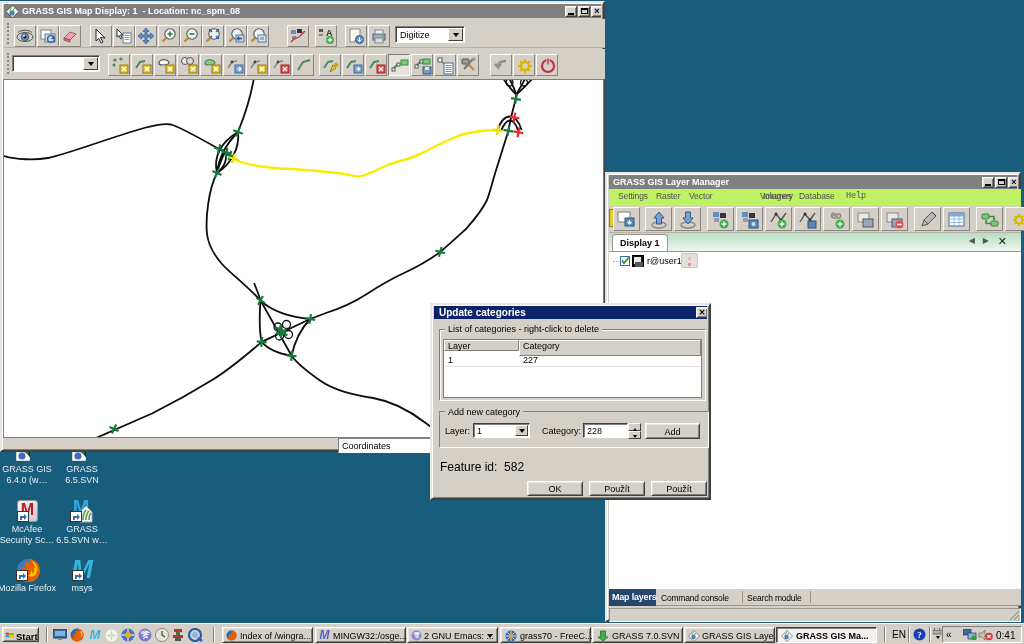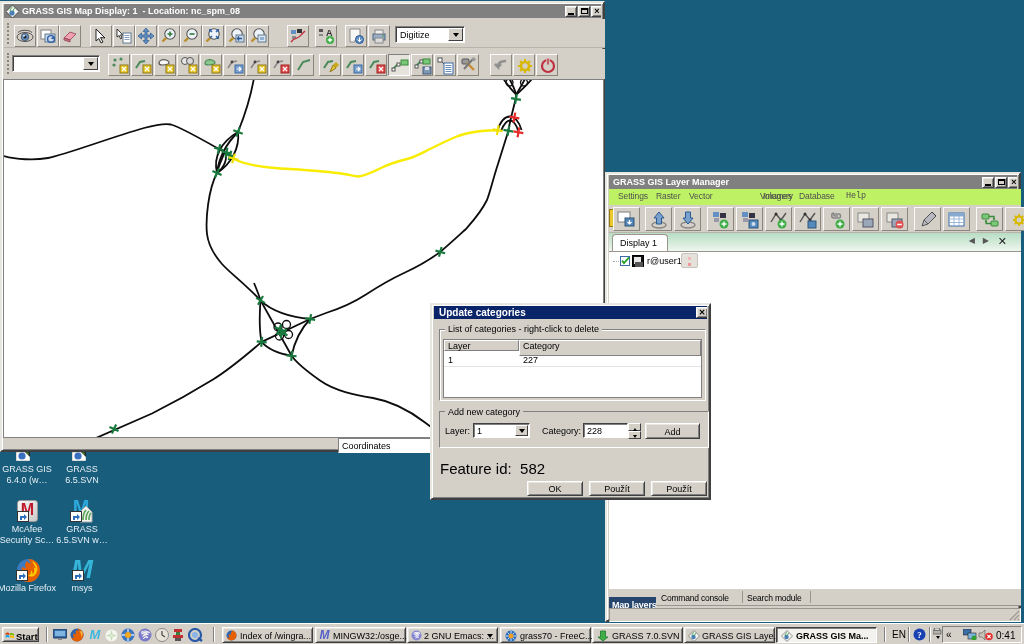--- a/index.html
+++ b/index.html
@@ -611,21 +611,21 @@
             <g stroke="#d8b800" stroke-width="1.8">
               <path d="M10 4 V6.5 M10 13.5 V16 M4 10 H6.5 M13.5 10 H16 M5.8 5.8 L7.5 7.5 M12.5 12.5 L14.2 14.2 M14.2 5.8 L12.5 7.5 M7.5 12.5 L5.8 14.2"></path>
             </g>
           </svg>
         </div>
       </div>
   </div>
 
   <div style="position:absolute;left:2px;top:59px;width:412px;height:18px;background:linear-gradient(180deg,#b7ddc3,#eef6ee);">
     <div style="position:absolute;left:3px;top:1px;width:56px;height:17px;background:#fff;border:1px solid #9a968e;border-bottom:none;border-radius:4px 4px 0 0;">
-      <span style="position:absolute;left:7px;top:3px;font-size:9px;font-weight:normal;color:#000;">Display 1</span>
+      <span style="position:absolute;left:7px;top:3px;font-size:9px;font-weight:bold;color:#000;">Display 1</span>
     </div>
     <span style="position:absolute;right:46px;top:3px;font-size:8px;color:#555;">◀</span>
     <span style="position:absolute;right:32px;top:3px;font-size:8px;color:#555;">▶</span>
     <span style="position:absolute;right:14px;top:2px;font-size:11px;color:#222;">✕</span>
   </div>
 
   <div style="position:absolute;left:2px;top:77px;width:412px;height:338px;background:#fff;border-top:1px solid #9a968e;">
     <div style="position:absolute;left:4px;top:9px;width:10px;height:0;border-top:1px dotted #aaa;"></div>
     <div style="position:absolute;left:11px;top:4px;width:10px;height:10px;background:#fff;border:1px solid #3c6ea5;"></div>
     <svg style="position:absolute;left:12px;top:5px;" width="9" height="8">
@@ -636,21 +636,21 @@
       <div style="position:absolute;left:2px;top:6px;width:8px;height:5px;background:#555;"></div>
     </div>
     <span style="position:absolute;left:38px;top:4px;font-size:9px;color:#000;">r@user1</span>
     <div style="position:absolute;left:72px;top:1px;width:17px;height:15px;background:#e4e1db;border:1px solid #c8c4bc;border-radius:2px;">
       <div style="position:absolute;left:6px;top:3px;width:3px;height:3px;background:#f3b9b9;"></div>
       <div style="position:absolute;left:6px;top:9px;width:3px;height:3px;background:#e99;"></div>
     </div>
   </div>
 
   <div style="position:absolute;left:2px;top:415px;width:412px;height:17px;background:#d4d0c8;border-bottom:1px solid #9a968e;">
-    <div style="position:absolute;left:0px;top:0px;width:47px;height:17px;background:#26466d;margin-top:8px;">
+    <div style="position:absolute;left:0px;top:0px;width:47px;height:17px;background:#26466d;">
       <span style="position:absolute;left:3px;top:3px;font-size:9px;font-weight:bold;color:#fff;letter-spacing:-0.2px;white-space:nowrap;">Map layers</span>
     </div>
     <span style="position:absolute;left:52px;top:3.5px;font-size:8.5px;letter-spacing:-0.2px;color:#000;">Command console</span>
     <div style="position:absolute;left:133px;top:2px;width:1px;height:12px;background:#9a968e;"></div>
     <span style="position:absolute;left:138px;top:3.5px;font-size:8.5px;letter-spacing:-0.2px;color:#000;">Search module</span>
     <div style="position:absolute;left:201px;top:2px;width:1px;height:12px;background:#9a968e;"></div>
   </div>
 
   <div style="position:absolute;left:2px;top:434px;width:412px;height:14px;background:#d4d0c8;border:1px solid;border-color:#9a968e #fff #fff #9a968e;">
     <svg style="position:absolute;right:0;bottom:0" width="12" height="12">
@@ -689,21 +689,21 @@
   <div style="position:absolute;left:151px;top:118px;width:45px;height:15px;background:#fff;border:1px solid;border-color:#404040 #fff #fff #404040;box-shadow:inset 1px 1px 0 #808080;">
     <span style="position:absolute;left:3px;top:2px;font-size:9px;">228</span>
   </div>
   <div style="position:absolute;left:196px;top:118px;width:13px;height:8px;background:#d4d0c8;border:1px solid;border-color:#fff #404040 #404040 #fff;"></div>
   <div style="position:absolute;left:200.5px;top:121px;width:0;height:0;border:2.5px solid transparent;border-bottom:3px solid #000;"></div>
   <div style="position:absolute;left:196px;top:126px;width:13px;height:8px;background:#d4d0c8;border:1px solid;border-color:#fff #404040 #404040 #fff;"></div>
   <div style="position:absolute;left:200.5px;top:130px;width:0;height:0;border:2.5px solid transparent;border-top:3px solid #000;"></div>
   <div class="btn3d" style="left:213px;top:118px;width:55px;height:16px;border-color:#fff #404040 #404040 #fff;box-shadow:inset 1px 1px 0 #e8e6e0, inset -1px -1px 0 #808080;">
     <span style="position:absolute;left:50%;transform:translateX(-50%);top:3px;font-size:9px;">Add</span>
   </div>
-  <span style="position:absolute;left:8px;top:155px;font-size:15px;">Feature id:&nbsp; 582</span>
+  <span style="position:absolute;left:8px;top:155px;font-size:12px;">Feature id:&nbsp; 582</span>
   <div class="btn3d" style="left:95px;top:176px;width:56px;height:15px;border-color:#fff #404040 #404040 #fff;box-shadow:inset 1px 1px 0 #e8e6e0, inset -1px -1px 0 #808080;">
     <span style="position:absolute;left:50%;transform:translateX(-50%);top:2px;font-size:9px;">OK</span>
   </div>
   <div class="btn3d" style="left:157px;top:176px;width:56px;height:15px;border-color:#fff #404040 #404040 #fff;box-shadow:inset 1px 1px 0 #e8e6e0, inset -1px -1px 0 #808080;">
     <span style="position:absolute;left:50%;transform:translateX(-50%);top:2px;font-size:9px;">Použít</span>
   </div>
   <div class="btn3d" style="left:219px;top:176px;width:56px;height:15px;border-color:#fff #404040 #404040 #fff;box-shadow:inset 1px 1px 0 #e8e6e0, inset -1px -1px 0 #808080;">
     <span style="position:absolute;left:50%;transform:translateX(-50%);top:2px;font-size:9px;">Použít</span>
   </div>
 </div>

